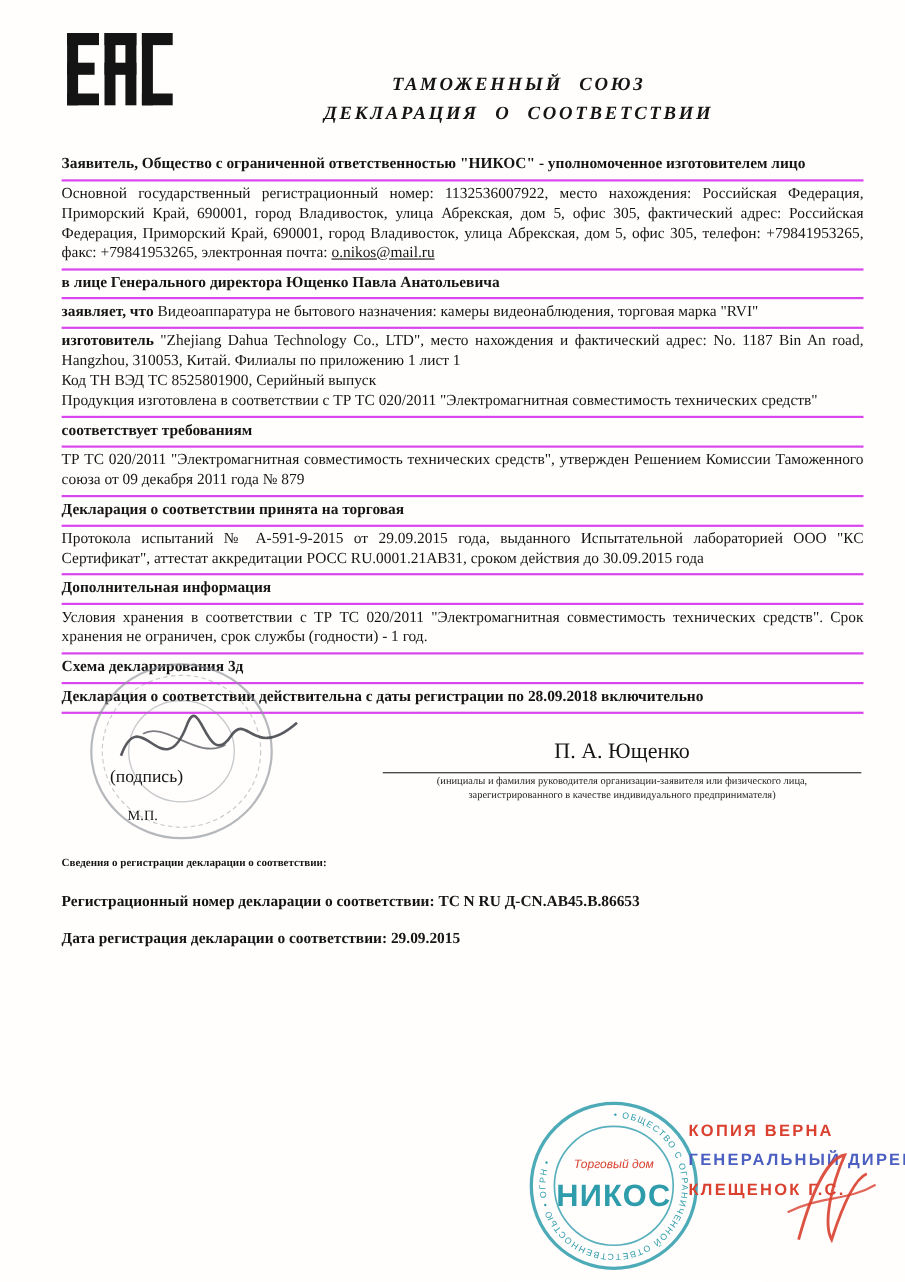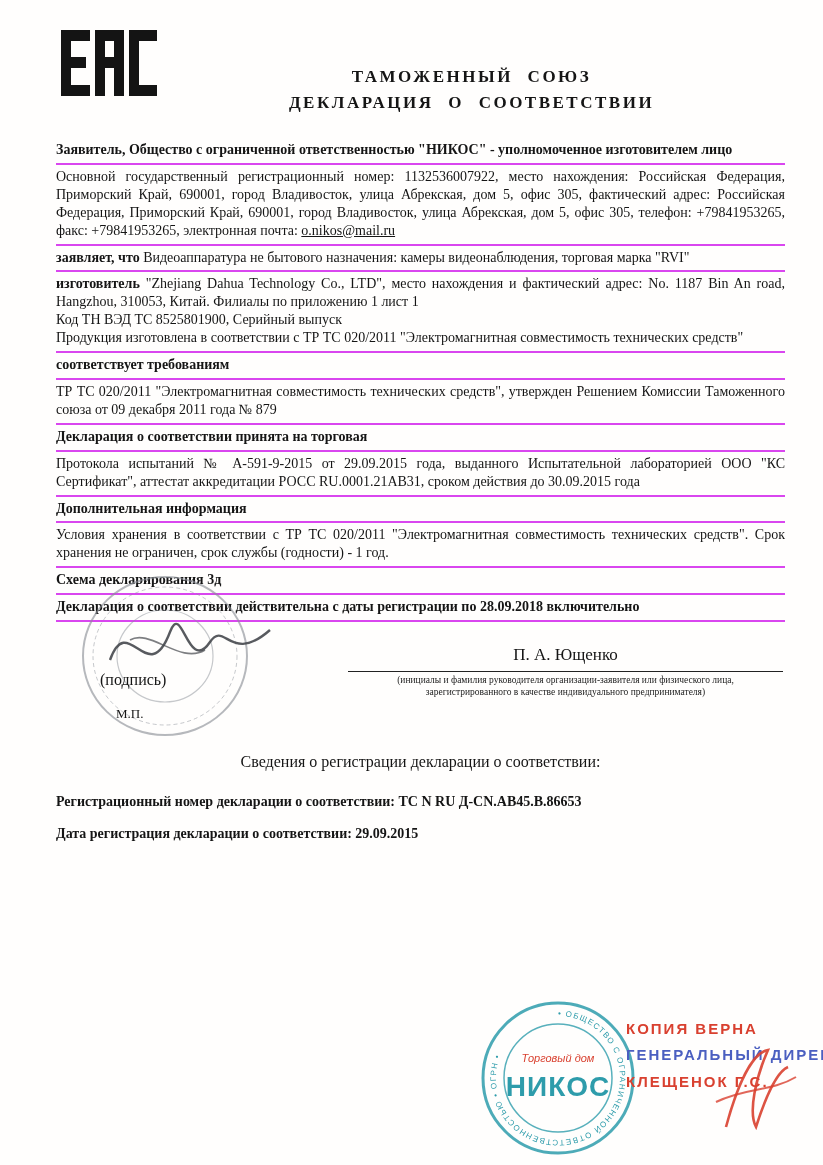--- a/index.html
+++ b/index.html
@@ -4,39 +4,39 @@
 <style>
   * { box-sizing: border-box; }
   html, body { margin:0; padding:0; background:#ffffff; }
   .page {
     position:relative; width:823px; height:1165px; background:#fffefd;
     font-family:"Liberation Serif", serif; color:#151515; overflow:hidden;
   }
   .eac-logo { position:absolute; left:60px; top:30px; width:98px; height:66px; }
   .title {
     position:absolute; left:170px; right:50px; top:64px; text-align:center;
-    font-weight:700; font-size:17px; letter-spacing:2.5px; word-spacing:8px; line-height:1.5;
+    font-weight:700; font-size:17px; letter-spacing:2.5px; word-spacing:8px; line-height:1.5;font-style:italic;
   }
   .content { position:absolute; left:56px; right:38px; top:138px; font-size:14px; line-height:1.28; }
   .sec { border-bottom:2px solid #d946ef; padding:3px 0 4px; text-align:justify; }
   .sec.head { text-align:left; font-weight:700; }
   .sec b { font-weight:700; }
   .u { text-decoration:underline; }
   .para { margin:0; }
 
   .sig-row { position:relative; height:118px; }
   .stamp-left { position:absolute; left:14px; top:-52px; opacity:.9; }
   .sig-caption { position:absolute; left:44px; top:48px; width:130px; text-align:left; font-size:16px; }
   .mp { position:absolute; left:60px; top:84px; font-size:13px; }
   .sig-right { position:absolute; left:292px; right:2px; top:22px; text-align:center; }
-  .sig-name { font-size:17px; margin-bottom:5px; }
+  .sig-name { font-size:20px; margin-bottom:5px; }
   .sig-rule { border-top:1.5px solid #222; margin:0 0 2px; }
   .sig-small { font-size:9.5px; line-height:1.3; color:#1c1c1c; }
 
-  .reg-heading { font-weight:400; margin-top:12px; font-size:16px;text-align:center; }
+  .reg-heading { font-weight:700; margin-top:12px; font-size:10px; }
   .reg-number  { font-weight:700; margin-top:20px; font-size:14px; }
   .reg-date    { font-weight:700; margin-top:15px; font-size:14px; }
 
   .bottom-stamps { position:absolute; left:478px; top:990px; width:345px; height:175px; }
   .nikos-stamp { position:absolute; left:0; top:8px; }
   .copy-stamp {
     position:absolute; left:148px; top:26px;
     font-family:"Liberation Sans", sans-serif; font-weight:700; letter-spacing:2px;
   }
   .copy-line { font-size:15px; line-height:1.75; white-space:nowrap; }
@@ -77,20 +77,23 @@
 
     <div class="sec head">
       <b>Заявитель,</b><span> Общество с ограниченной ответственностью "НИКОС"  - уполномоченное изготовителем лицо</span>
     </div>
 
     <div class="sec">
       <span>Основной государственный регистрационный номер: 1132536007922, место нахождения: Российская Федерация, Приморский Край, 690001, город Владивосток, улица Абрекская, дом 5, офис 305, фактический адрес: Российская Федерация, Приморский Край, 690001, город Владивосток, улица Абрекская,  дом 5, офис 305, телефон: +79841953265, факс:  +79841953265, электронная почта:</span>
       <span class="u">o.nikos@mail.ru</span>
     </div>
 
+    <div class="sec head">
+      <span>в лице Генерального директора Ющенко Павла Анатольевича</span>
+    </div>
 
     <div class="sec">
       <b>заявляет, что</b><span> Видеоаппаратура не бытового назначения: камеры видеонаблюдения, торговая марка "RVI"</span>
     </div>
 
     <div class="sec">
       <div class="para"><b>изготовитель</b><span> "Zhejiang Dahua Technology Co., LTD", место нахождения и фактический адрес: No. 1187 Bin An road, Hangzhou,  310053, Китай. Филиалы по приложению 1 лист 1</span></div>
       <div class="para">Код ТН ВЭД ТС 8525801900, Серийный выпуск</div>
       <div class="para">Продукция изготовлена в соответствии с ТР ТС 020/2011 "Электромагнитная совместимость технических средств"</div>
     </div>

